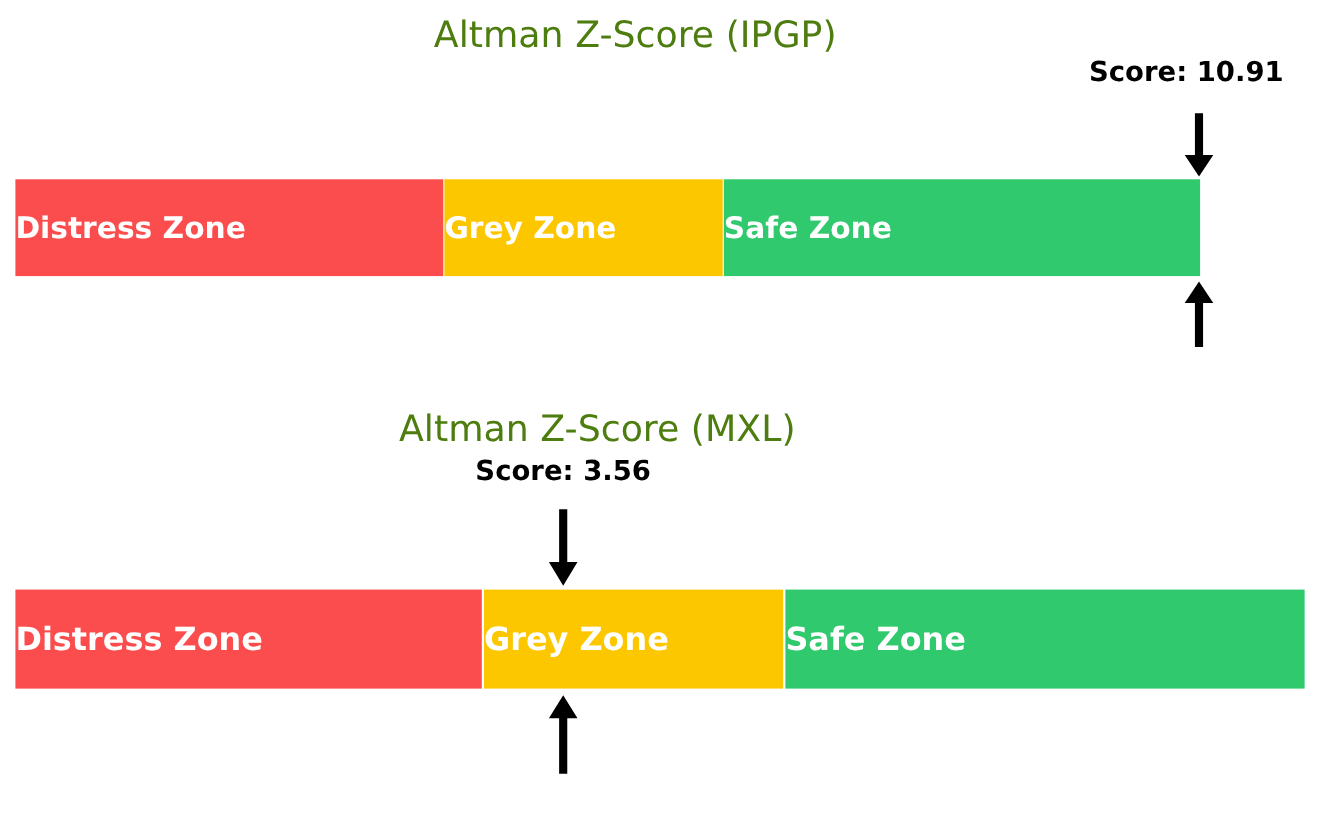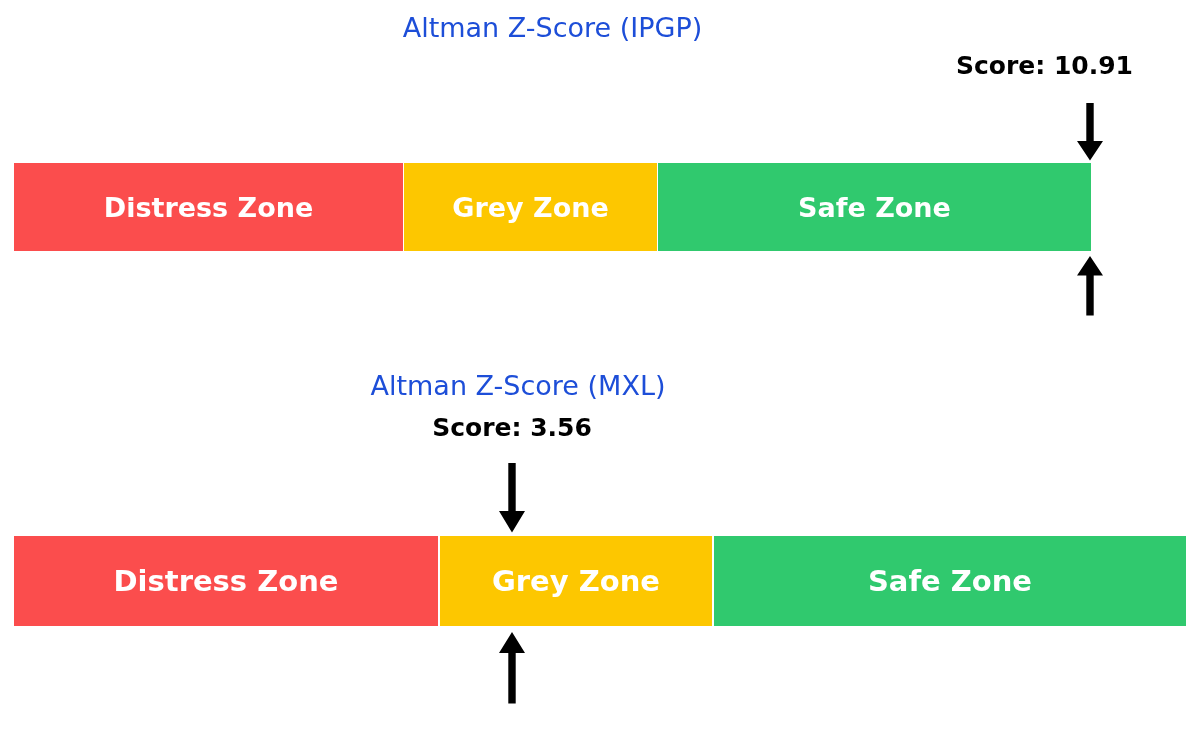--- a/index.html
+++ b/index.html
@@ -18,26 +18,27 @@
   .panel {
     position: absolute;
     left: 0;
     width: 1200px;
   }
   #panel-1 { top: 0; height: 360px; }
   #panel-2 { top: 358px; height: 385px; }
 
   .chart-title {
     position: absolute;
-    color: #1d4ed8;
-    font-size: 27px;
+    color: #4d7c0f;
+    font-size: 33px;
     font-weight: 400;
     white-space: nowrap;
     letter-spacing: 0px;
     font-family: "DejaVu Sans", sans-serif;
+    margin-left: 25px;
   }
   #title-1 {
     top: 12px;
     left: 0;
     width: 1105px;
     text-align: center;
   }
   #title-2 {
     top: 370px;
     left: 0;
@@ -48,21 +49,21 @@
   .score-label {
     position: absolute;
     color: #000000;
     font-size: 25px;
     font-weight: bold;
     white-space: nowrap;
     font-family: "DejaVu Sans", sans-serif;
   }
   #score-1 {
     top: 51px;
-    left: 847px;
+    left: 881px;
     width: 286px;
     text-align: right;
   }
   #score-2 {
     top: 413px;
     left: 362px;
     width: 300px;
     text-align: center;
   }
 
@@ -72,21 +73,21 @@
   }
   #bar-1 { left: 14px; top: 163px; width: 1077px; height: 88px; }
   #bar-2 { left: 14px; top: 536px; width: 1172px; height: 90px; }
 
   .zone {
     position: absolute;
     top: 0;
     height: 100%;
     display: flex;
     align-items: center;
-    justify-content: center;
+    justify-content: flex-start;
     box-sizing: border-box;
   }
   .zone-label {
     color: #ffffff;
     font-weight: bold;
     font-size: 27px;
     white-space: nowrap;
     font-family: "DejaVu Sans", sans-serif;
   }
   #bar-2 .zone-label { font-size: 29px; }

